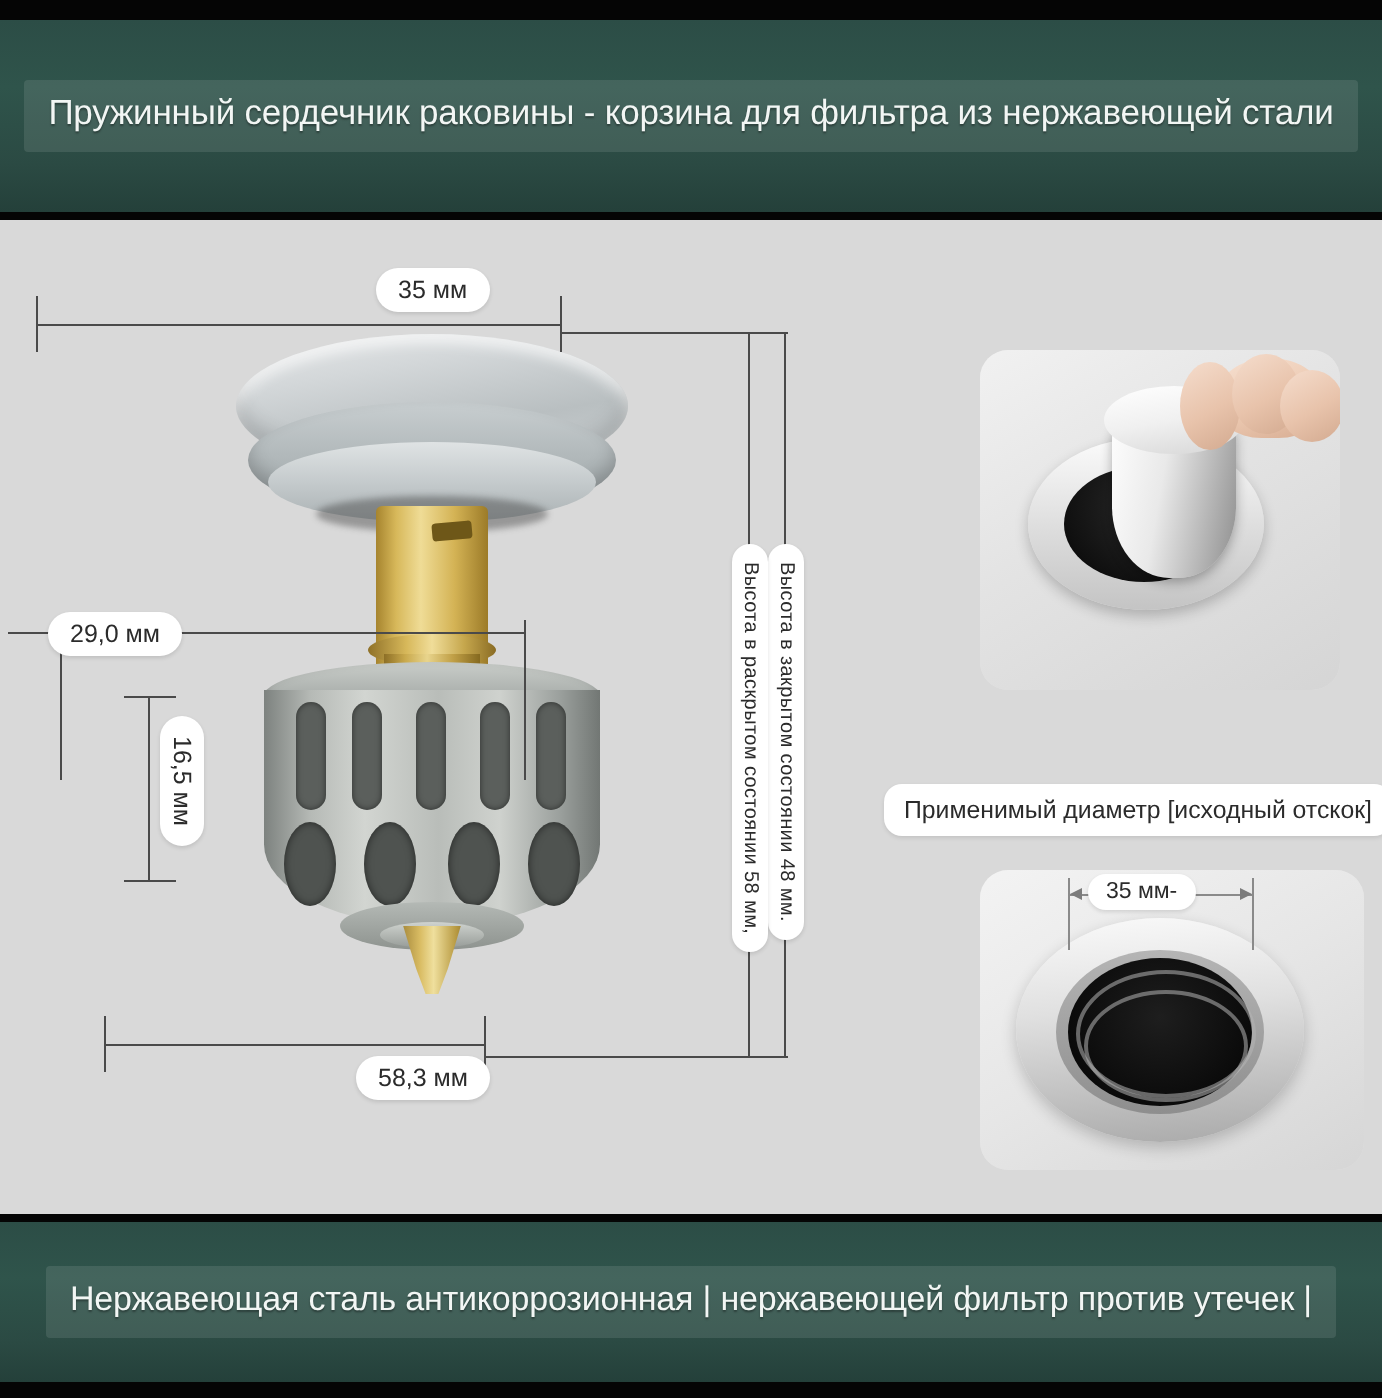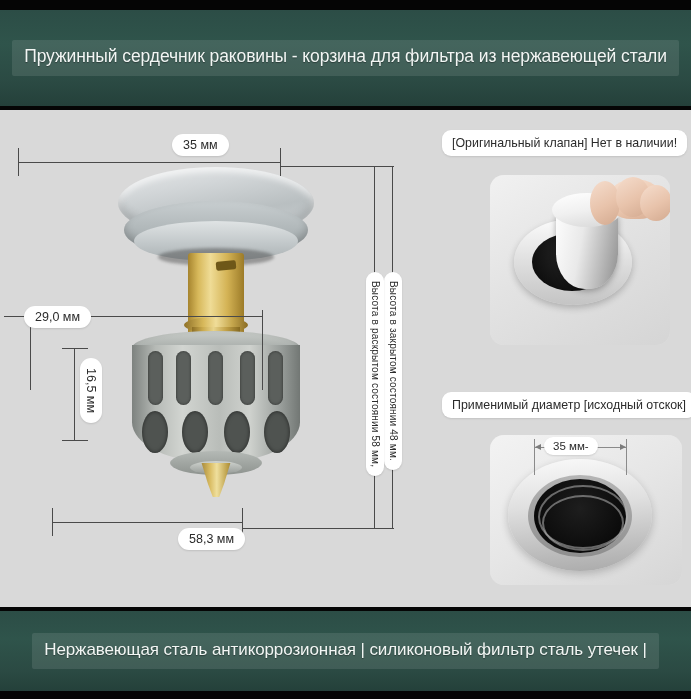--- a/index.html
+++ b/index.html
@@ -376,21 +376,21 @@
           <div class="oval" style="left:132px;"></div>
         </div>
         <div class="basket-base"></div>
         <div class="tip-ring"></div>
         <div class="tip"></div>
       </div>
 
       <div class="dim-line-h" style="left:18px; top:52px; width:262px;"></div>
       <div class="tick-v" style="left:18px; top:38px; height:28px;"></div>
       <div class="tick-v" style="left:280px; top:38px; height:28px;"></div>
-      <div class="dim-pill" style="left:172px; top:24px;">35 мм</div>
+      <div class="dim-pill" style="left:188px; top:24px;">35 мм</div>
 
       <div class="dim-line-h" style="left:30px; top:206px; width:232px;"></div>
       <div class="tick-v" style="left:30px; top:200px; height:80px;"></div>
       <div class="tick-v" style="left:262px; top:200px; height:80px;"></div>
       <div class="dim-line-h" style="left:4px; top:206px; width:30px;"></div>
 
       <div class="dim-pill" style="left:24px; top:196px;">29,0 мм</div>
 
       <div class="dim-line-v" style="left:74px; top:238px; height:92px;"></div>
       <div class="tick-h" style="left:62px; top:238px; width:26px;"></div>
@@ -404,21 +404,20 @@
 
       <div class="dim-line-v" style="left:392px; top:56px; height:362px;"></div>
       <div class="tick-h" style="left:280px; top:56px; width:114px;"></div>
       <div class="tick-h" style="left:242px; top:418px; width:152px;"></div>
       <div class="dim-pill vert tall" style="left:384px; top:162px;">Высота в закрытом состоянии 48 мм.</div>
 
       <div class="dim-line-v" style="left:374px; top:56px; height:362px;"></div>
       <div class="dim-pill vert tall" style="left:366px; top:162px;">Высота в раскрытом состоянии 58 мм,</div>
     </div>
 
-    <div class="photo-label" style="left:442px; top:20px;">[Оригинальный клапан] Нет в наличии!</div>
 
     <div class="photo-card" id="photo-top">
       <div class="sink-surface"></div>
       <div class="drain-outer"></div>
       <div class="drain-hole"></div>
       <div class="valve-body"></div>
       <div class="valve-cap"></div>
       <div class="thumb"></div>
       <div class="finger" style="left:100px; top:6px; width:30px; height:44px;"></div>
       <div class="finger" style="left:126px; top:2px; width:34px; height:40px;"></div>
@@ -439,16 +438,16 @@
       <div class="measure-v" style="left:136px; top:4px; height:36px;"></div>
       <div class="measure-line" style="left:44px; top:12px; width:92px;"></div>
       <div class="arrow-l" style="left:45px; top:8.5px;"></div>
       <div class="arrow-r" style="left:130px; top:8.5px;"></div>
       <div class="dim-pill" style="left:54px; top:2px; font-size:11.5px; padding:3px 9px;">35 мм-</div>
     </div>
 
   </div>
 
   <div class="banner bottom">
-    <div class="banner-pill">Нержавеющая сталь антикоррозионная | силиконовый фильтр сталь утечек |</div>
+    <div class="banner-pill">Нержавеющая сталь антикоррозионная | нержавеющей фильтр против утечек |</div>
   </div>
 
 </div>
 
 </body></html>

